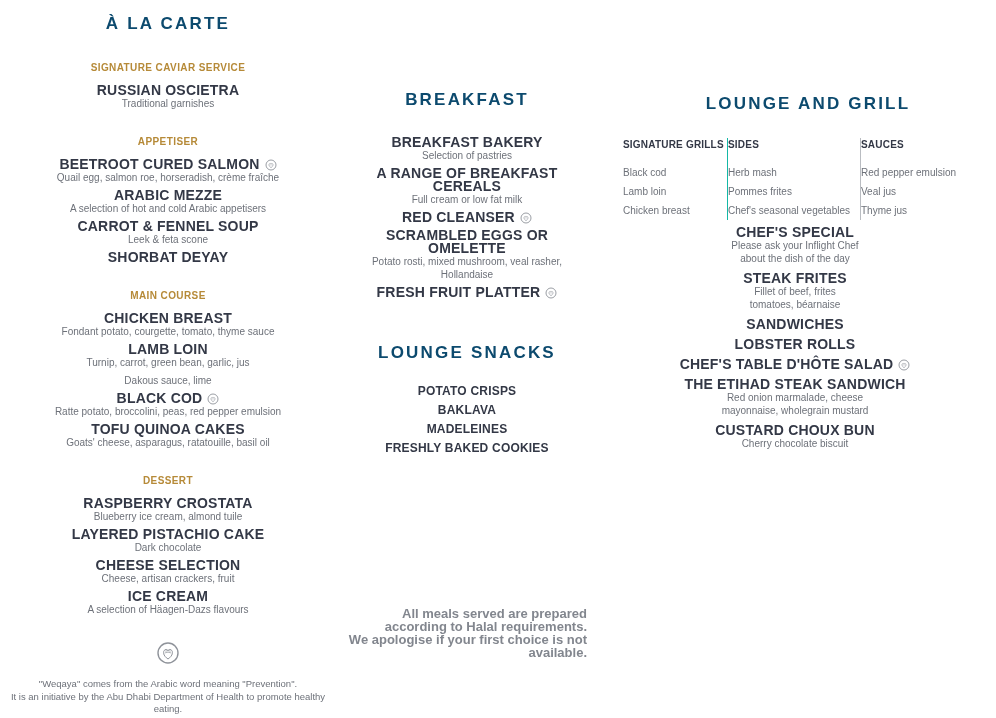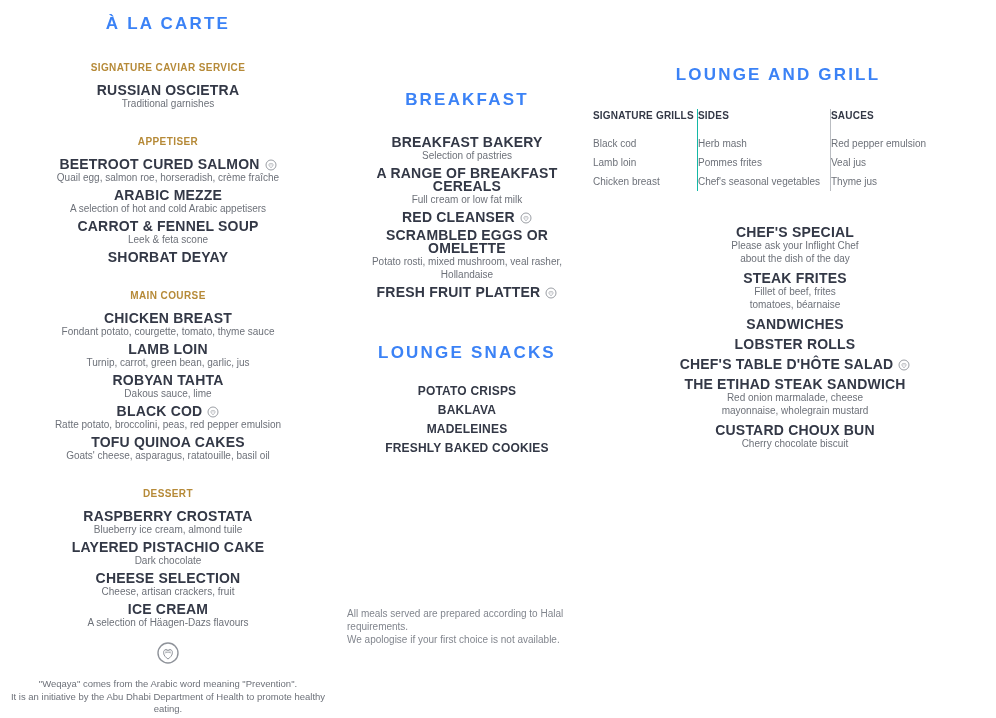--- a/index.html
+++ b/index.html
@@ -1,23 +1,23 @@
 <!DOCTYPE html>
 <html><head>
 <meta charset="utf-8">
 <style>
   html,body{margin:0;padding:0;background:#ffffff;}
   .page{position:relative;width:996px;height:718px;background:#fff;overflow:hidden;
         font-family:"Liberation Sans","DejaVu Sans",sans-serif;}
   .col{position:absolute;top:0;text-align:center;}
   .col-left{left:0;width:336px;padding-top:12px;}
   .col-mid{left:347px;width:240px;padding-top:88px;}
-  .col-right{left:590px;width:376px;padding-top:63px;}
-
-  .big-title{font-size:17px;font-weight:bold;letter-spacing:2.2px;color:#3b82f6;line-height:24px;}
+  .col-right{left:620px;width:376px;padding-top:92px;}
+
+  .big-title{font-size:17px;font-weight:bold;letter-spacing:2.2px;color:#0c4a6e;line-height:24px;}
   .sec-header{font-size:10px;font-weight:bold;letter-spacing:.4px;color:#b68a38;line-height:12px;
               margin-top:26px;margin-bottom:10px;}
   .item{margin-bottom:5px;}
   .item-name{font-size:14px;font-weight:bold;color:#333846;line-height:13px;
              display:flex;justify-content:center;align-items:flex-end;gap:5px;letter-spacing:.2px;}
   .item-desc{font-size:10px;color:#6d7179;line-height:13px;}
   .wq{display:inline-flex;align-items:center;}
 
   .first-block{margin-top:24px;}
   .snacks-title{margin-top:42px;}
@@ -28,22 +28,22 @@
   .grill-col{text-align:left;}
   .grill-col.c1{width:104px;}
   .grill-col.c2{width:132px;border-left:1px solid #14b8a6;border-right:1px solid #b9bcc1;}
   .grill-col.c3{width:135px;}
   .grill-header{font-size:10px;font-weight:bold;color:#333846;line-height:13px;margin-bottom:12px;letter-spacing:.2px;}
   .grill-item{font-size:10px;color:#6d7179;line-height:19px;}
 
   .chef-block{position:absolute;left:625px;top:226px;width:340px;text-align:center;}
   .chef-block .item{margin-bottom:7px;}
 
-  .note{position:absolute;left:347px;top:607px;width:240px;text-align:left;
-        font-size:10px;color:#82868e;line-height:13px;}
+  .note{position:absolute;left:347px;top:607px;width:240px;text-align:right;
+        font-size:13px;color:#82868e;line-height:13px;font-weight:bold;}
   .footnote{position:absolute;left:0;top:641px;width:336px;text-align:center;}
   .footnote-text{font-size:9.5px;color:#6d7179;line-height:12.5px;margin-top:9px;}
 </style>
 </head>
 <body>
 
 <div class="page">
 
   <div class="col col-left">
     <div class="big-title">À LA CARTE</div>
@@ -100,23 +100,20 @@
           </div>
         <div class="item-desc">Fondant potato, courgette, tomato, thyme sauce</div>
       </div>
       <div class="item">
         <div class="item-name">
             <span>LAMB LOIN</span>
           </div>
         <div class="item-desc">Turnip, carrot, green bean, garlic, jus</div>
       </div>
       <div class="item">
-        <div class="item-name">
-            <span>ROBYAN TAHTA</span>
-          </div>
         <div class="item-desc">Dakous sauce, lime</div>
       </div>
       <div class="item">
         <div class="item-name">
             <span>BLACK COD</span>
             <span class="wq">
               <svg viewBox="0 0 24 24" width="12" height="12">
                 <circle cx="12" cy="12" r="10" fill="none" stroke="#8f939a" stroke-width="1.8"></circle>
                 <path d="M12 17.5C7.5 14.5 7 10.5 9.2 9.1c1.5-.9 2.8.6 2.8.6s1.3-1.5 2.8-.6c2.2 1.4 1.7 5.4-2.8 8.4z" fill="none" stroke="#8f939a" stroke-width="1.2"></path>
                 <path d="M9 12.2q3-1.4 6 0" fill="none" stroke="#8f939a" stroke-width=".8"></path>

